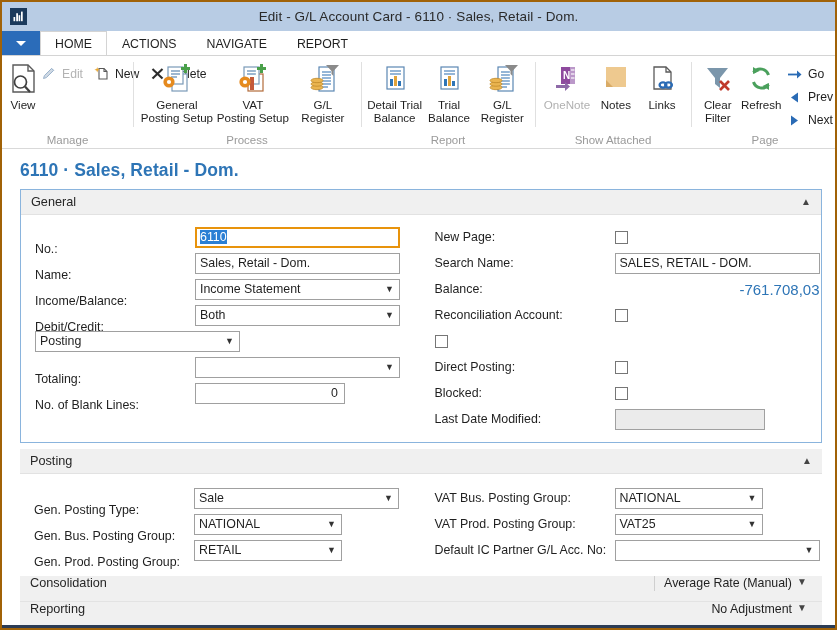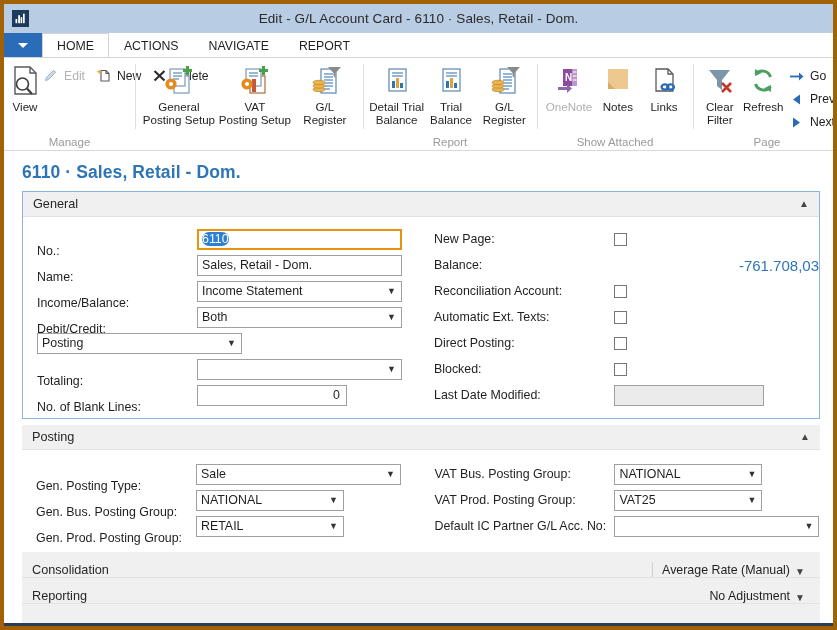--- a/index.html
+++ b/index.html
@@ -8,21 +8,21 @@
     overflow: hidden;
     background: #ffffff;
     font-family: "Liberation Sans", sans-serif;
     -webkit-font-smoothing: antialiased;
   }
   #app {
     position: relative;
     width: 837px; height: 630px;
     background: #ffffff;
     box-sizing: border-box;
-    border: 4px solid #a16207;
+    border: 2px solid #a16207;
     overflow: hidden;
   }
 
   
   .titlebar {
     position: relative;
     height: 28px;
     background: #b8cce4;
     display: flex;
     align-items: center;
@@ -231,21 +231,20 @@
   }
   .ctl.num { justify-content: flex-end; padding-right: 6px; }
   .ctl.focused {
     border: 1px solid #e8930c;
     box-shadow: 0 0 0 1px #e8930c inset;
   }
   .sel-text {
     background: #2b7fd4;
     color: #ffffff;
     padding: 0 0px;
-    border-radius: 7px;
   }
   .ctl.readonly { background: #ebebeb; border-color: #a0a0a0; }
 
   .combo {
     position: relative;
     height: 21px;
     box-sizing: border-box;
     border: 1px solid #a0a0a0;
     background: #ffffff;
     display: flex; align-items: center;
@@ -276,21 +275,21 @@
     width: 205px;
     text-align: right;
   }
 
   
   .collapsed-row {
     margin: 0 13px 0 18px;
     height: 26px;
     background: #f0f0f0;
     border-bottom: 1px solid #e3e3e3;
-    display: flex; align-items: flex-end;
+    display: flex; align-items: flex-start;
     padding: 0 10px 0 10px;
     font-size: 12.7px;
     color: #262626;
     cursor: default;
     box-sizing: border-box;
   }
   .collapsed-row .cr-title { flex: none; }
   .collapsed-row .cr-spacer { flex: 1; }
   .collapsed-row .cr-sep {
     width: 1px; height: 15px; background: #cfcfcf; margin: 0 9px;
@@ -446,20 +445,21 @@
               </g>
               <path d="M20 2 H33 L27.5 8 V13 L25.5 11 V8 Z" fill="#8a8a8a"></path>
             </svg>
           </div>
           <div class="lbl">
             <span>G/L</span><br>
             <span>Register</span>
           </div>
         </div>
       </div>
+      <div class="rgroup-label">Process</div>
     </div>
 
     <div class="rgroup" style="width:174px">
       <div class="rgroup-items">
         <div class="bigbtn" style="width:58px">
           <div class="ico">
             <svg width="30" height="32" viewBox="0 0 30 32">
               <rect x="7" y="4" width="17" height="22" fill="#ffffff" stroke="#5b87b3" stroke-width="1.2"></rect>
               <g stroke="#4d85bd" stroke-width="1.2">
                 <line x1="10" y1="8" x2="21" y2="8"></line>
@@ -685,29 +685,32 @@
             <span class="ctl num w150">0</span>
           </div>
         </div>
 
         <div class="col right">
           <div class="field">
             <span class="flabel">New Page:</span>
             <span class="chk"></span>
           </div>
           <div class="field">
+            <span class="flabel">Search Name:</span>
+            <span class="ctl w205">SALES, RETAIL - DOM.</span>
+          </div>
+          <div class="field">
             <span class="flabel">Balance:</span>
             <span class="balval">-761.708,03</span>
           </div>
           <div class="field">
             <span class="flabel">Reconciliation Account:</span>
             <span class="chk"></span>
           </div>
           <div class="field">
-            <span class="flabel">Automatic Ext. Texts:</span>
             <span class="chk"></span>
           </div>
           <div class="field">
             <span class="flabel">Direct Posting:</span>
             <span class="chk"></span>
           </div>
           <div class="field">
             <span class="flabel">Blocked:</span>
             <span class="chk"></span>
           </div>

